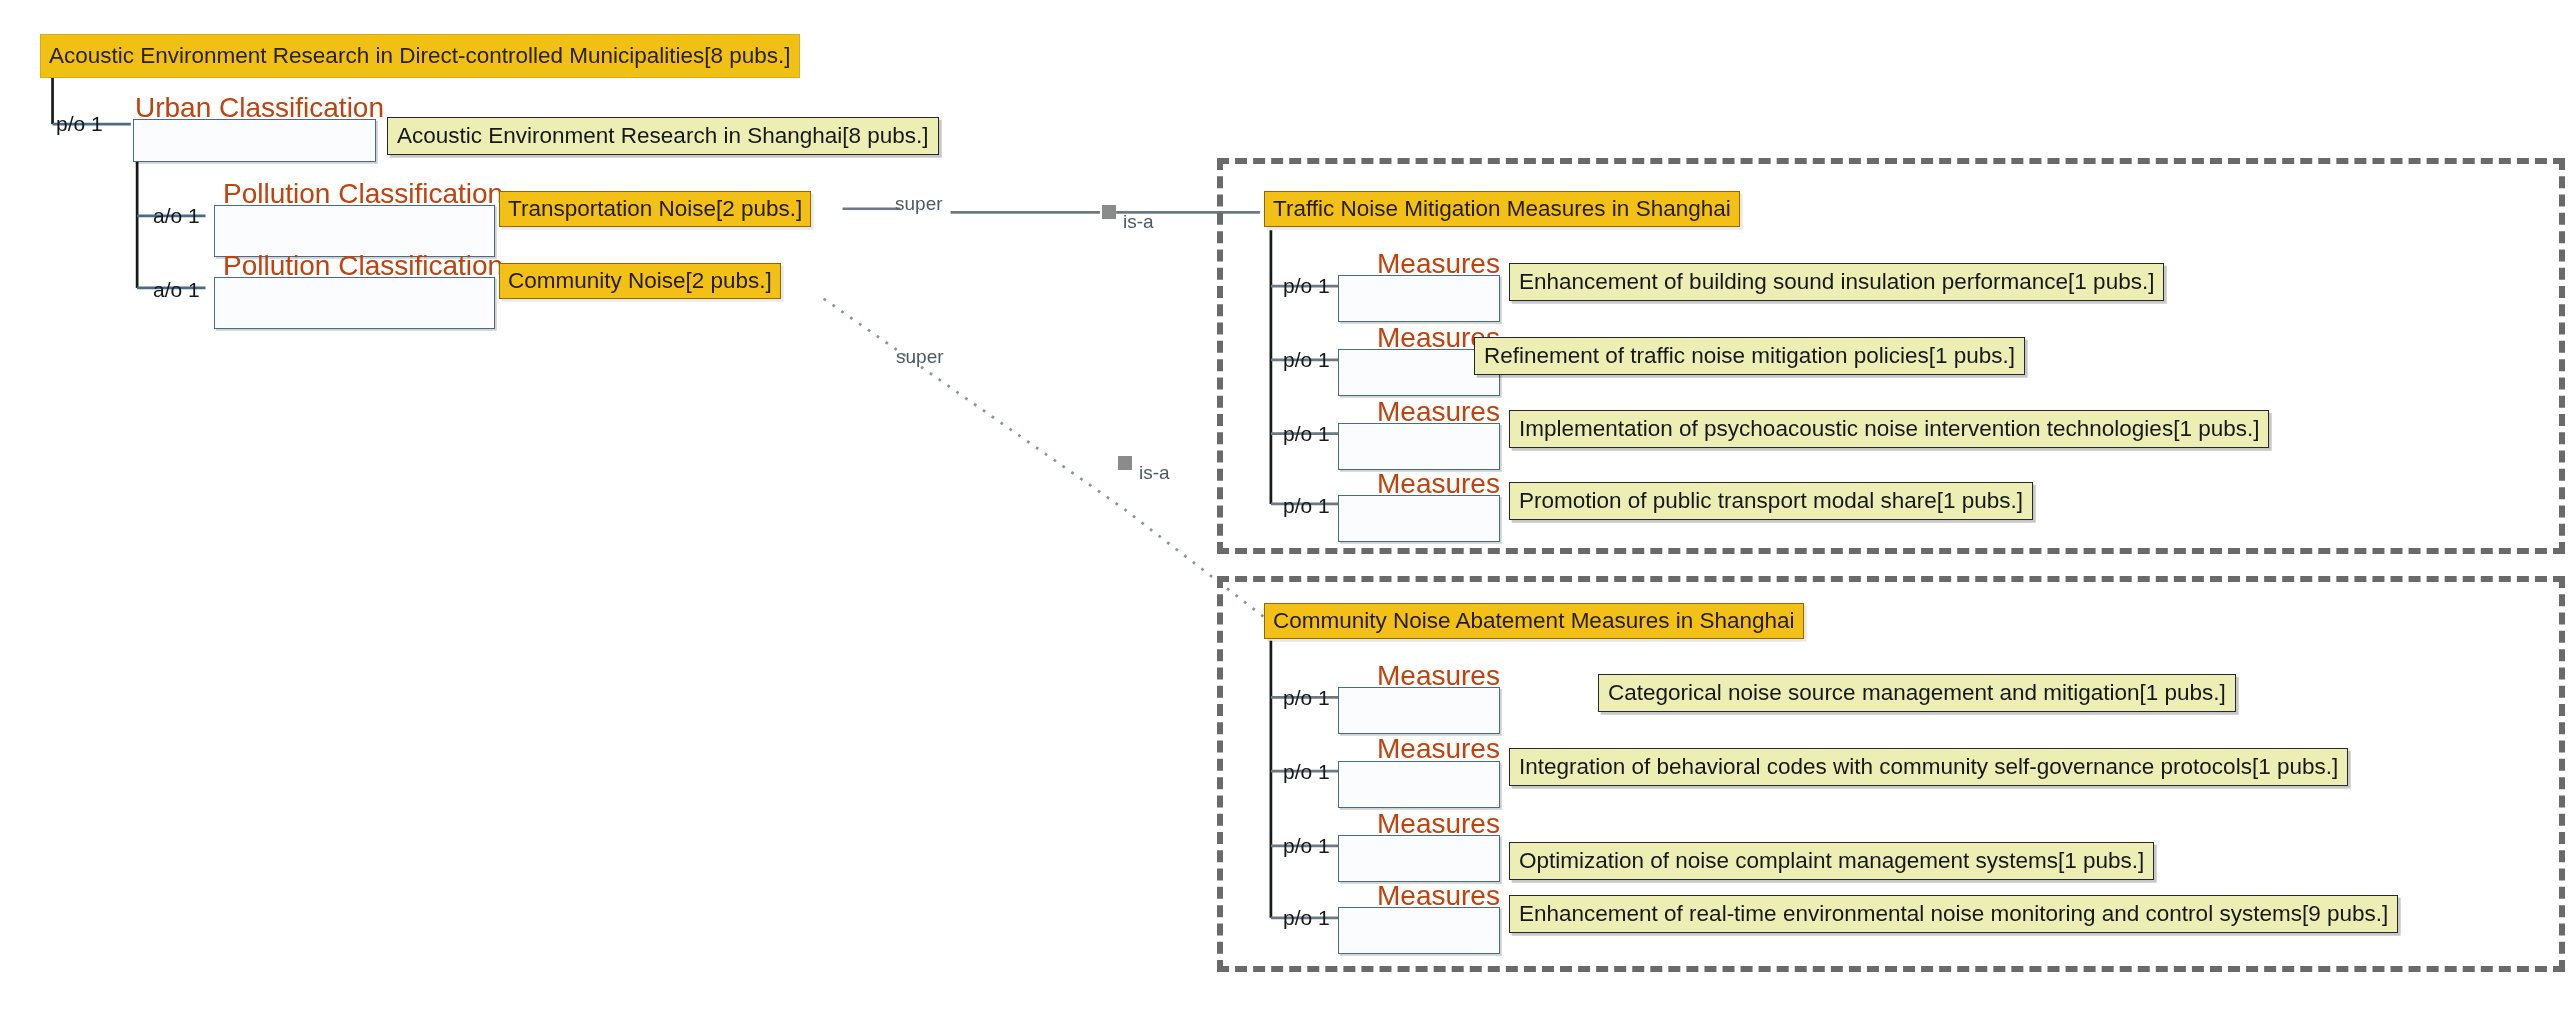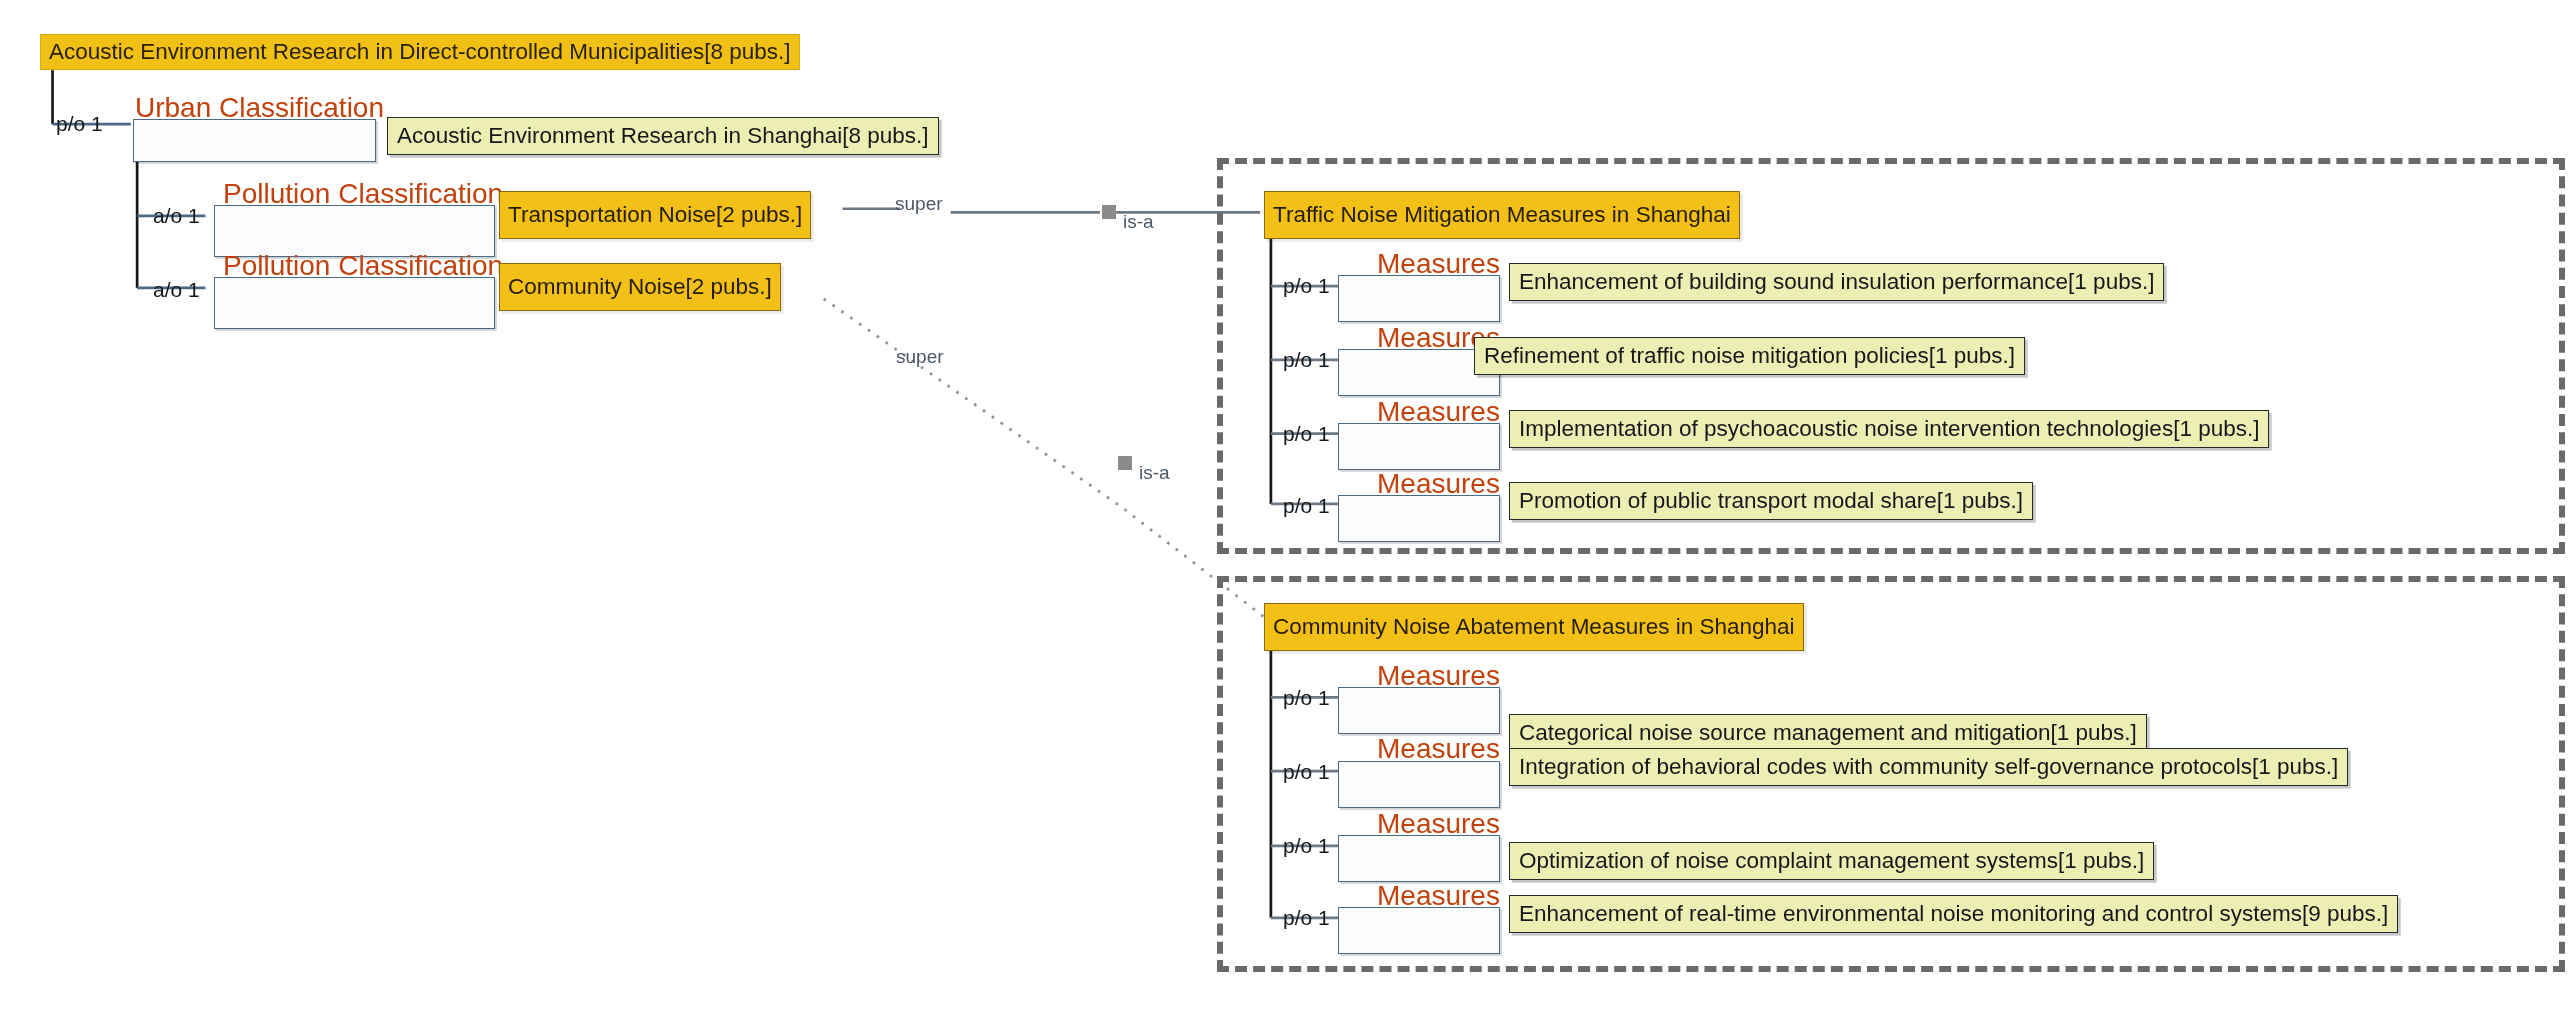--- a/index.html
+++ b/index.html
@@ -37,30 +37,30 @@
     align-items: center;
     line-height: 1;
   }
   
   .gold {
     background: #f2c017;
     border: 1.8px solid #8a6a0a;
     color: #241c03;
     font-size: 22.5px;
     padding: 0 8px;
-    height: 48px;
+    height: 36px;
     box-shadow: 2.7px 2.7px 0 rgba(40,30,0,0.10);
   }
   .gold-root {
     background: #f0c114;
     border: 0.9px solid #d8ae10;
     color: #2a2103;
     font-size: 22.5px;
     padding: 0 8px;
-    height: 36px;
+    height: 44px;
   }
   
   .pale {
     background: #edeeb4;
     border: 1.8px solid #26292b;
     color: #16181a;
     font-size: 22.5px;
     padding: 0 9px;
     height: 38px;
     box-shadow: 2.7px 2.7px 0 rgba(0,0,0,0.22);
@@ -194,21 +194,21 @@
   <div class="slot" style="left:1338px; top:495px; width:162px; height:47px;"></div>
   <div class="node pale" style="left:1509px; top:482px;">Promotion of public transport modal share[1 pubs.]</div>
 
   <div class="panel" style="left:1217px; top:576px; width:1348px; height:396px;"></div>
 
   <div class="node gold" style="left:1264px; top:603px;">Community Noise Abatement Measures in Shanghai</div>
 
   <div class="card-label" style="left:1283px; top:687px;">p/o 1</div>
   <div class="slot-label" style="left:1377px; top:662px;">Measures</div>
   <div class="slot" style="left:1338px; top:687px; width:162px; height:47px;"></div>
-  <div class="node pale" style="left:1509px; top:674px;margin-top:40px;">Categorical noise source management and mitigation[1 pubs.]</div>
+  <div class="node pale" style="left:1598px; top:674px;">Categorical noise source management and mitigation[1 pubs.]</div>
 
   <div class="card-label" style="left:1283px; top:761px;">p/o 1</div>
   <div class="slot-label" style="left:1377px; top:735px;">Measures</div>
   <div class="slot" style="left:1338px; top:761px; width:162px; height:47px;"></div>
   <div class="node pale" style="left:1509px; top:748px;">Integration of behavioral codes with community self-governance protocols[1 pubs.]</div>
 
   <div class="card-label" style="left:1283px; top:835px;">p/o 1</div>
   <div class="slot-label" style="left:1377px; top:810px;">Measures</div>
   <div class="slot" style="left:1338px; top:835px; width:162px; height:47px;"></div>
   <div class="node pale" style="left:1509px; top:823px;margin-top:19px;">Optimization of noise complaint management systems[1 pubs.]</div>

